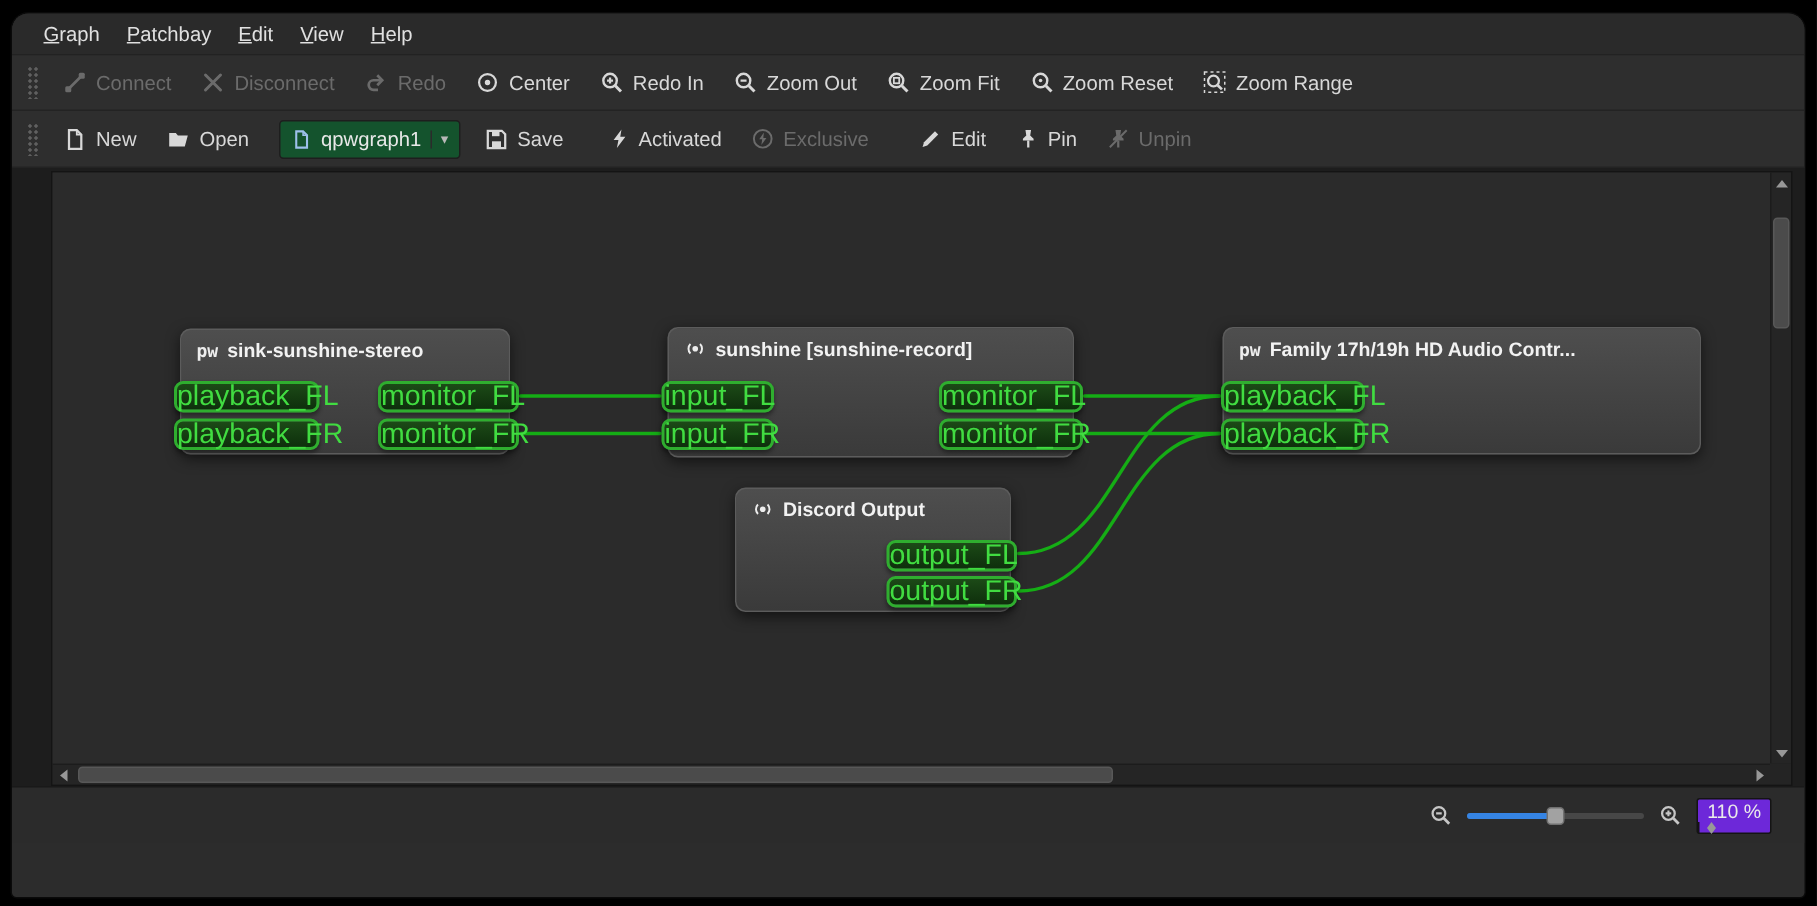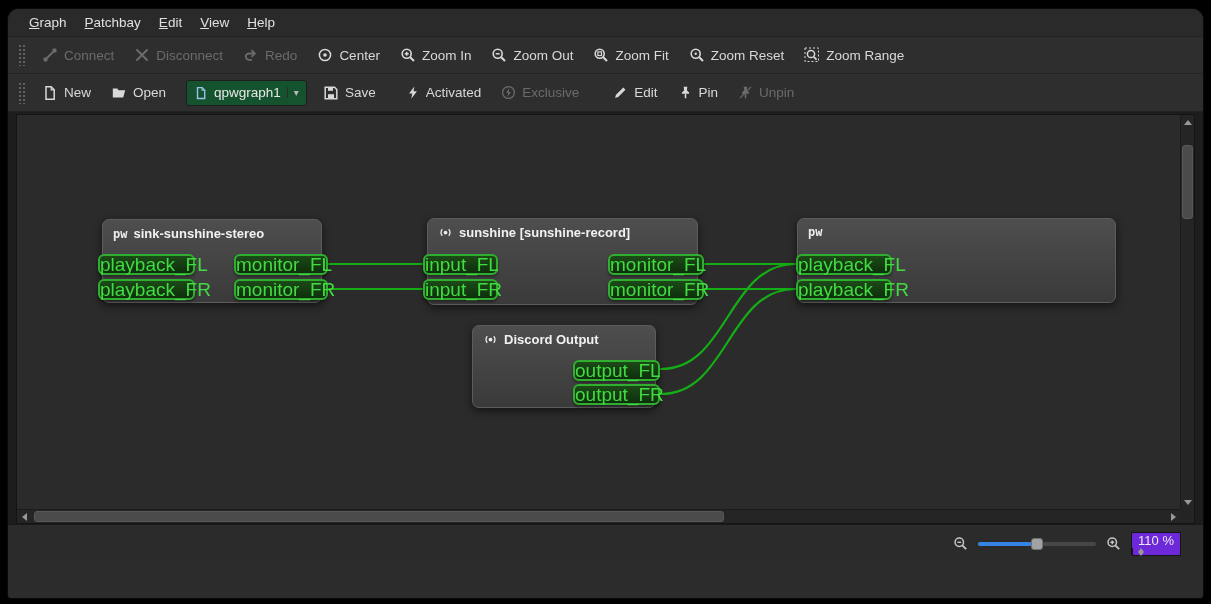--- a/index.html
+++ b/index.html
@@ -45,21 +45,21 @@
   .tb-icon { display:inline-flex; }
   .tb-icon svg { display:block; }
 
   .combo { display:inline-flex; align-items:center; gap:6px; height:26px; margin:0 8px;
            padding:0 7px; background:#14532d; border:1px solid #1e1e1e; border-radius:3px;
            color:#e8e8e8; font-size:13.5px; cursor:pointer; }
   .combo .combo-arrow { font-size:10px; color:#b8b8b8; padding-left:6px; border-left:1px solid #2b2b2b; }
   .combo .doc { color:#9dc0ea; }
 
   
-  .central { background:#1d1d1d; padding:2px 8px 0 8px; }
+  .central { background:#1d1d1d; padding:2px 8px 0 26px; }
   .canvas-grid { display:grid; grid-template-columns:1fr 14px; grid-template-rows:394px 14px;
                  border:1px solid #141414; }
   .canvas { position:relative; background:#2b2b2b; overflow:hidden; }
   .wires { position:absolute; left:0; top:0; pointer-events:none; }
 
   .node { position:absolute; background:linear-gradient(180deg,#4e4e4e,#3a3a3a);
           border:1px solid #5c5c5c; border-radius:7px; box-shadow:0 3px 9px rgba(0,0,0,.55);
           cursor:grab; }
   .node-title { display:flex; align-items:center; gap:6px; padding:6px 10px 0 10px;
                 color:#f2f2f2; font-size:13px; font-weight:bold; white-space:nowrap; overflow:hidden; }
@@ -164,21 +164,21 @@
 
     <button class="tb-btn">
       <span class="tb-icon">
         <svg width="16" height="16" viewBox="0 0 16 16">
             <circle cx="6.7" cy="6.7" r="4.5" fill="none" stroke="currentColor" stroke-width="1.6"></circle>
             <line x1="10.2" y1="10.2" x2="14" y2="14" stroke="currentColor" stroke-width="2"></line>
             <line x1="4.7" y1="6.7" x2="8.7" y2="6.7" stroke="currentColor" stroke-width="1.5"></line>
             <line x1="6.7" y1="4.7" x2="6.7" y2="8.7" stroke="currentColor" stroke-width="1.5"></line>
           </svg>
       </span>
-      <span class="tb-label">Zoom In</span>
+      <span class="tb-label">Redo In</span>
     </button>
 
     <button class="tb-btn">
       <span class="tb-icon">
         <svg width="16" height="16" viewBox="0 0 16 16">
             <circle cx="6.7" cy="6.7" r="4.5" fill="none" stroke="currentColor" stroke-width="1.6"></circle>
             <line x1="10.2" y1="10.2" x2="14" y2="14" stroke="currentColor" stroke-width="2"></line>
             <line x1="4.7" y1="6.7" x2="8.7" y2="6.7" stroke="currentColor" stroke-width="1.5"></line>
           </svg>
       </span>
@@ -348,20 +348,21 @@
           </div>
           <div class="port" style="left:-5px;top:35px;width:75px">input_FL</div>
           <div class="port" style="left:-5px;top:60px;width:75px">input_FR</div>
           <div class="port" style="right:-7px;top:35px;width:96px">monitor_FL</div>
           <div class="port" style="right:-7px;top:60px;width:96px">monitor_FR</div>
         </div>
 
         <div class="node" style="left:780px;top:103px;width:319px;height:85px">
           <div class="node-title">
             <span class="node-icon pw">pw</span>
+            <span>Family 17h/19h HD Audio Contr...</span>
           </div>
           <div class="port" style="left:-2px;top:35px;width:96px">playback_FL</div>
           <div class="port" style="left:-2px;top:60px;width:96px">playback_FR</div>
         </div>
 
         <div class="node" style="left:455px;top:210px;width:184px;height:83px">
           <div class="node-title">
             <span class="node-icon">
               <svg width="15" height="15" viewBox="0 0 16 16">
                   <circle cx="8" cy="8" r="2" fill="currentColor"></circle>

